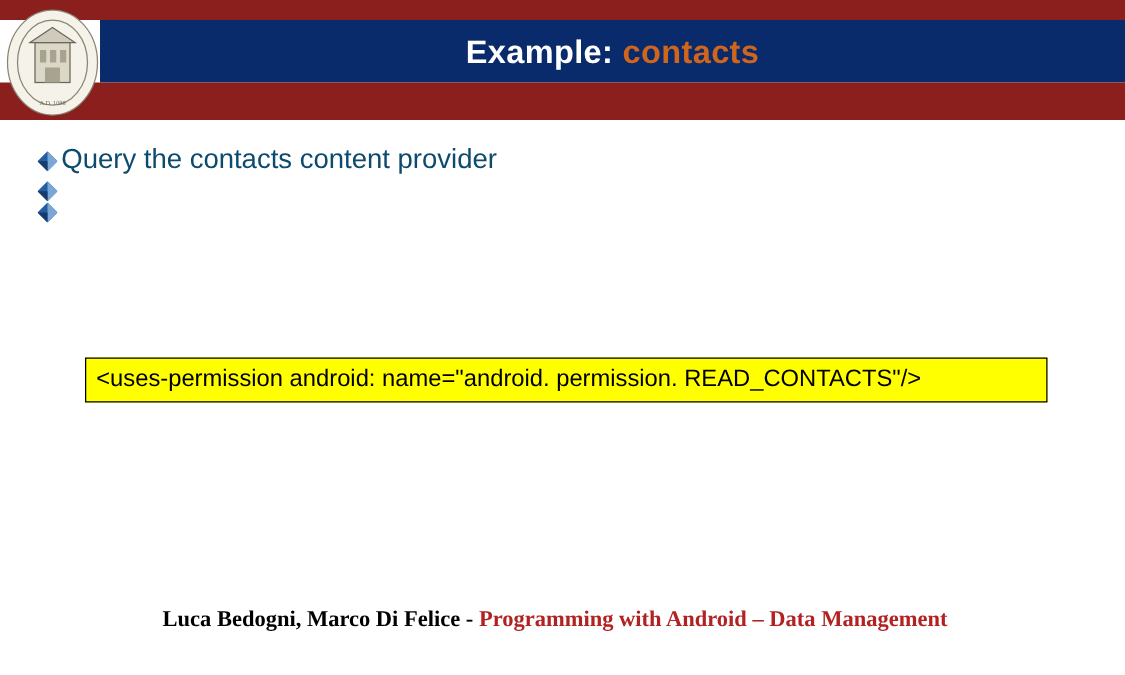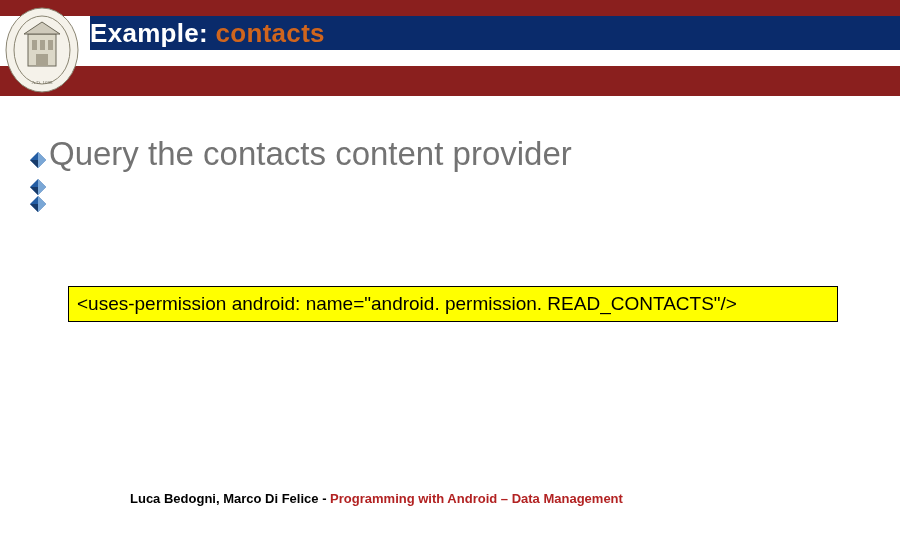--- a/index.html
+++ b/index.html
@@ -19,27 +19,28 @@
   .top-stripe {
     position: absolute;
     left: 0;
     top: 0;
     width: 900px;
     height: 16px;
     background: #8a1f1e;
   }
   .header-bar {
     position: absolute;
-    left: 90px;
+    left: 80px;
     top: 16px;
     right: 0;
-    height: 34px;
+    height: 50px;
     background: #0a2b6b;
     display: flex;
     align-items: center;
+    justify-content: center;
   }
   .header-title {
     font-weight: bold;
     font-size: 26px;
     color: #ffffff;
     letter-spacing: 0.3px;
   }
   .header-title .accent {
     color: #d0651d;
   }
@@ -73,45 +74,44 @@
   .bullet-icon {
     width: 16px;
     height: 16px;
     display: inline-block;
     margin-right: 3px;
     flex: 0 0 auto;
     position: relative;
     top: 3px;
   }
   .bullet-text {
-    font-size: 33px;
-    color: #737373;
+    font-size: 22px;
+    color: #0c4a6e;
     line-height: 1.26;
-    margin-top: 20px;
   }
   .code-box {
     position: absolute;
     left: 68px;
     top: 286px;
     width: 770px;
     background: #ffff00;
     border: 1px solid #000000;
     padding: 6px 8px;
     box-sizing: border-box;
     font-family: Arial, Helvetica, sans-serif;
     font-size: 19px;
     color: #000000;
     white-space: nowrap;
   }
   .footer {
     position: absolute;
     left: 130px;
     bottom: 34px;
-    font-family: Liberation Sans, sans-serif;
-    font-size: 13px;
+    font-family: Liberation Serif, serif;
+    font-size: 18px;
     color: #000000;
     white-space: nowrap;
   }
   .footer .authors {
     font-weight: bold;
     color: #000000;
   }
   .footer .dash {
     font-weight: bold;
   }

